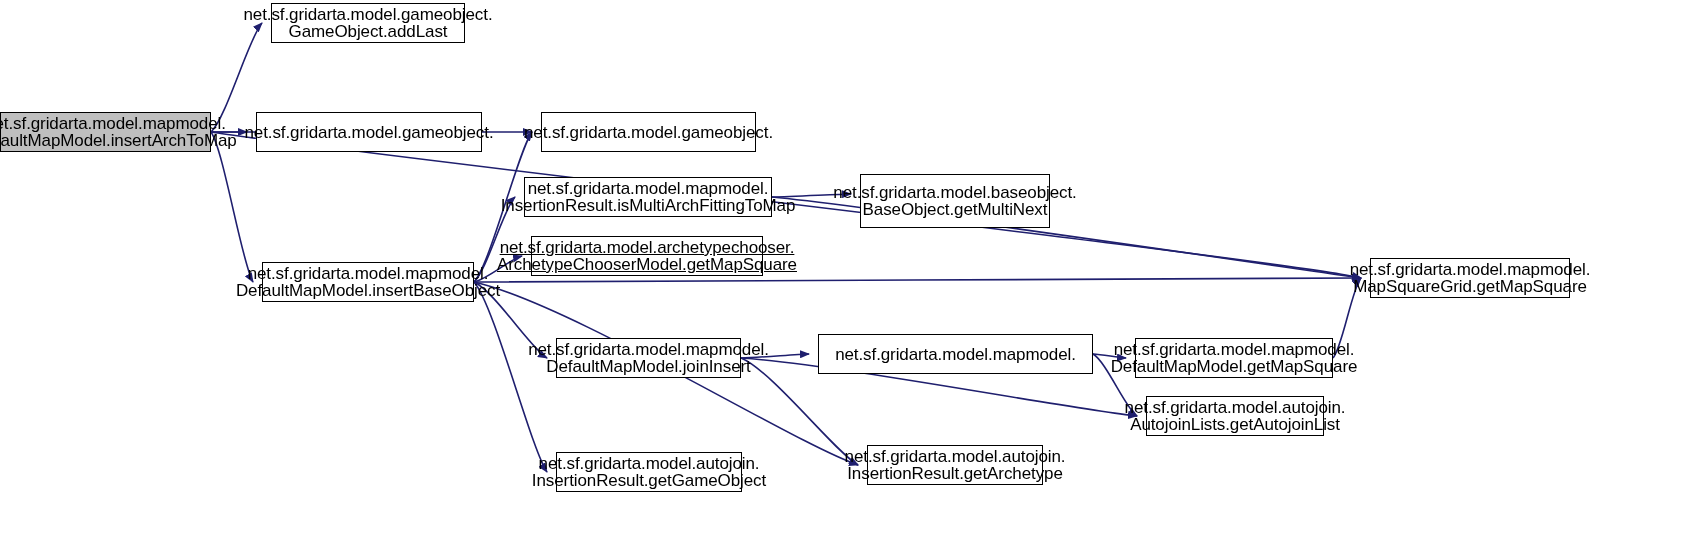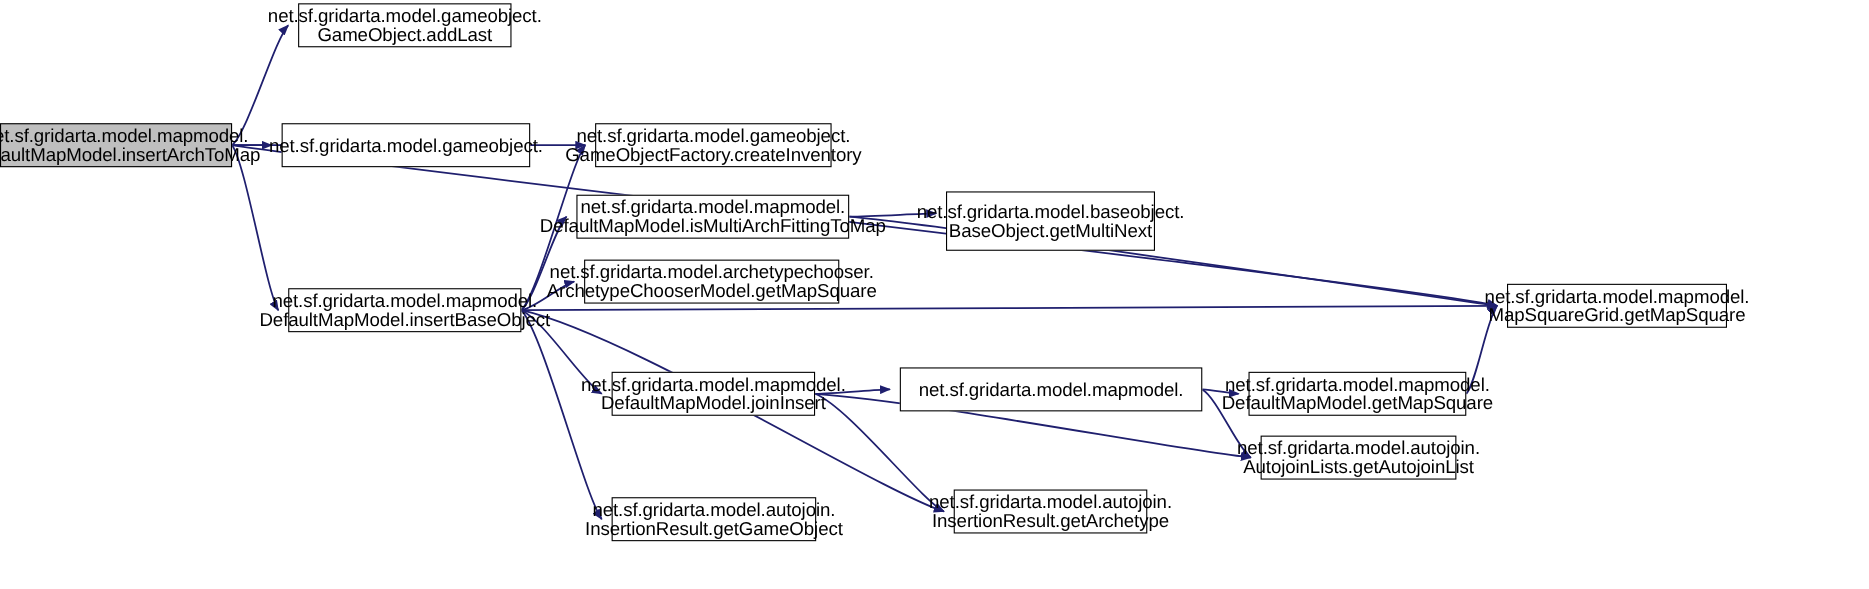--- a/index.html
+++ b/index.html
@@ -87,31 +87,30 @@
       </div>
       <div class="node" style="left: 271px; top: 3px; width: 194px; height: 40px;">
         <span class="l1">net.sf.gridarta.model.gameobject.</span>
         <span class="l2">GameObject.addLast</span>
       </div>
       <div class="node" style="left: 256px; top: 112px; width: 226px; height: 40px;">
         <span class="l1">net.sf.gridarta.model.gameobject.</span>
       </div>
       <div class="node" style="left: 541px; top: 112px; width: 215px; height: 40px;">
         <span class="l1">net.sf.gridarta.model.gameobject.</span>
-        <span class="l2">GameObjectFactory.createInventory</span>
       </div>
       <div class="node" style="left: 524px; top: 177px; width: 248px; height: 40px;">
         <span class="l1">net.sf.gridarta.model.mapmodel.</span>
-        <span class="l2">DefaultMapModel.isMultiArchFittingToMap</span>
+        <span class="l2">InsertionResult.isMultiArchFittingToMap</span>
       </div>
       <div class="node" style="left: 860px; top: 174px; width: 190px; height: 54px;">
         <span class="l1">net.sf.gridarta.model.baseobject.</span>
         <span class="l2">BaseObject.getMultiNext</span>
       </div>
-      <div class="node" style="left: 531px; top: 236px; width: 232px; height: 40px;">
+      <div class="node" style="left: 531px; top: 236px; width: 232px; height: 40px; text-decoration: underline;">
         <span class="l1">net.sf.gridarta.model.archetypechooser.</span>
         <span class="l2">ArchetypeChooserModel.getMapSquare</span>
       </div>
       <div class="node" style="left: 262px; top: 262px; width: 212px; height: 40px;">
         <span class="l1">net.sf.gridarta.model.mapmodel.</span>
         <span class="l2">DefaultMapModel.insertBaseObject</span>
       </div>
       <div class="node" style="left: 1370px; top: 258px; width: 200px; height: 40px;">
         <span class="l1">net.sf.gridarta.model.mapmodel.</span>
         <span class="l2">MapSquareGrid.getMapSquare</span>

